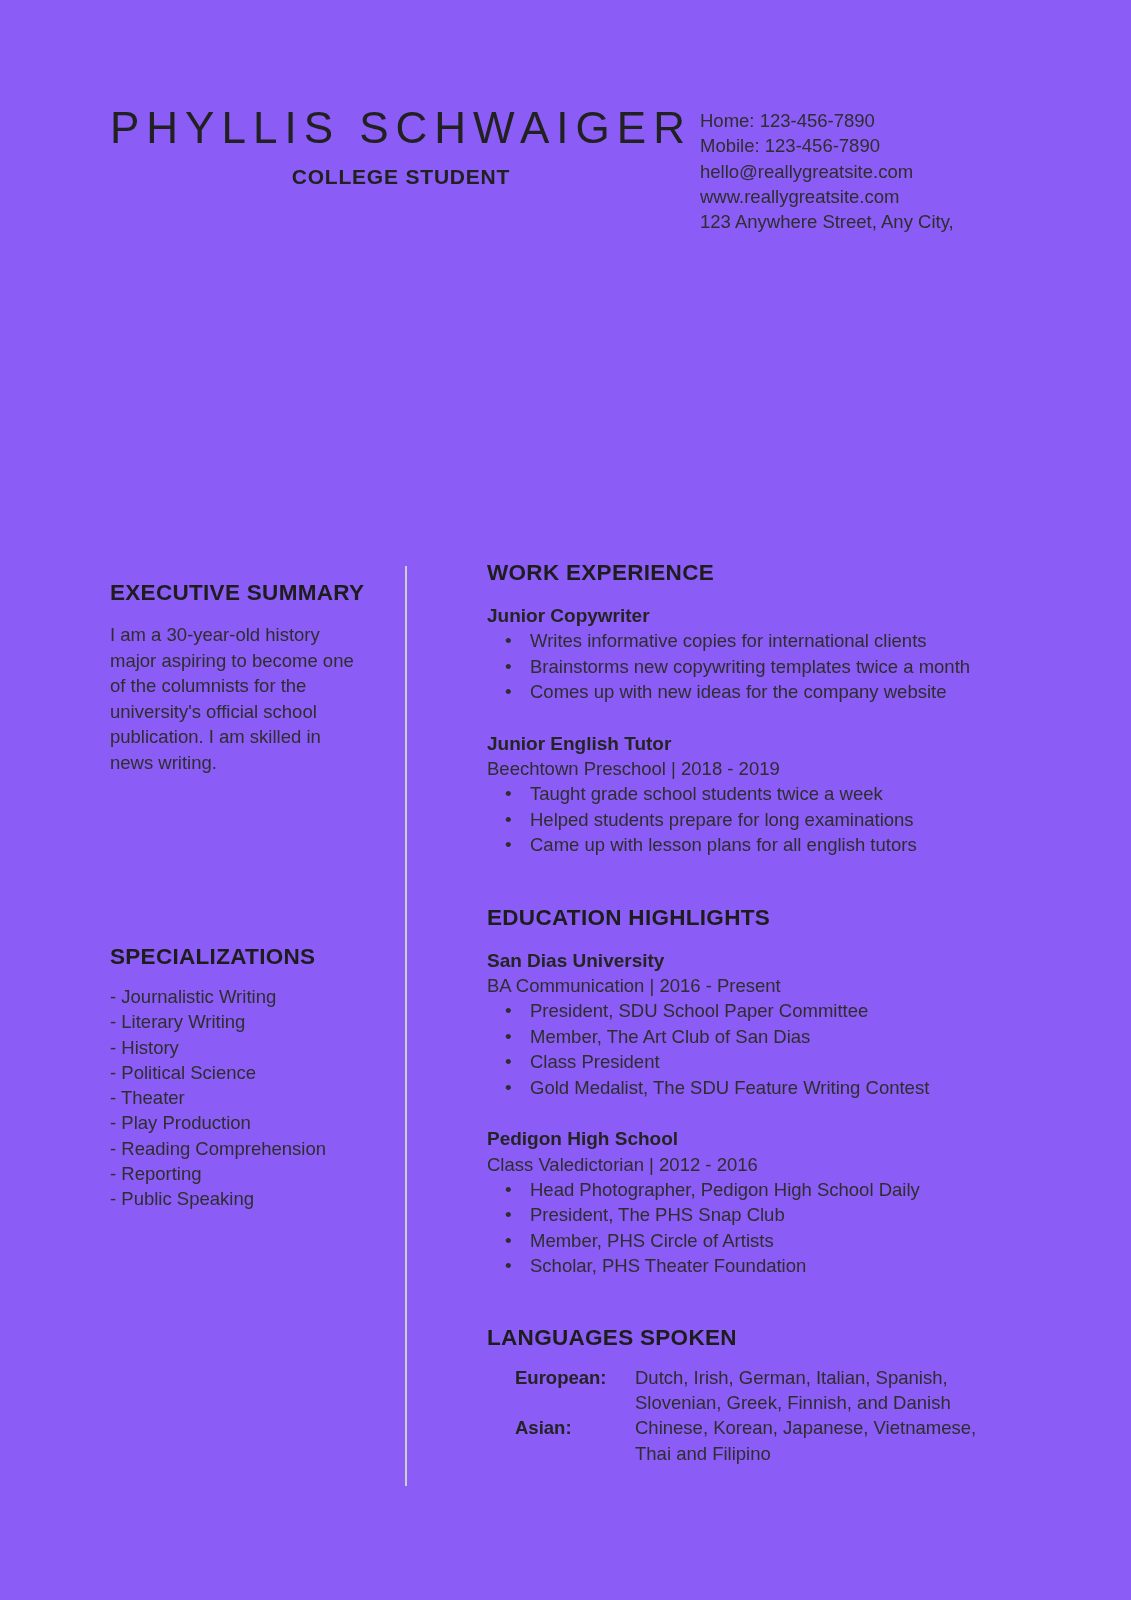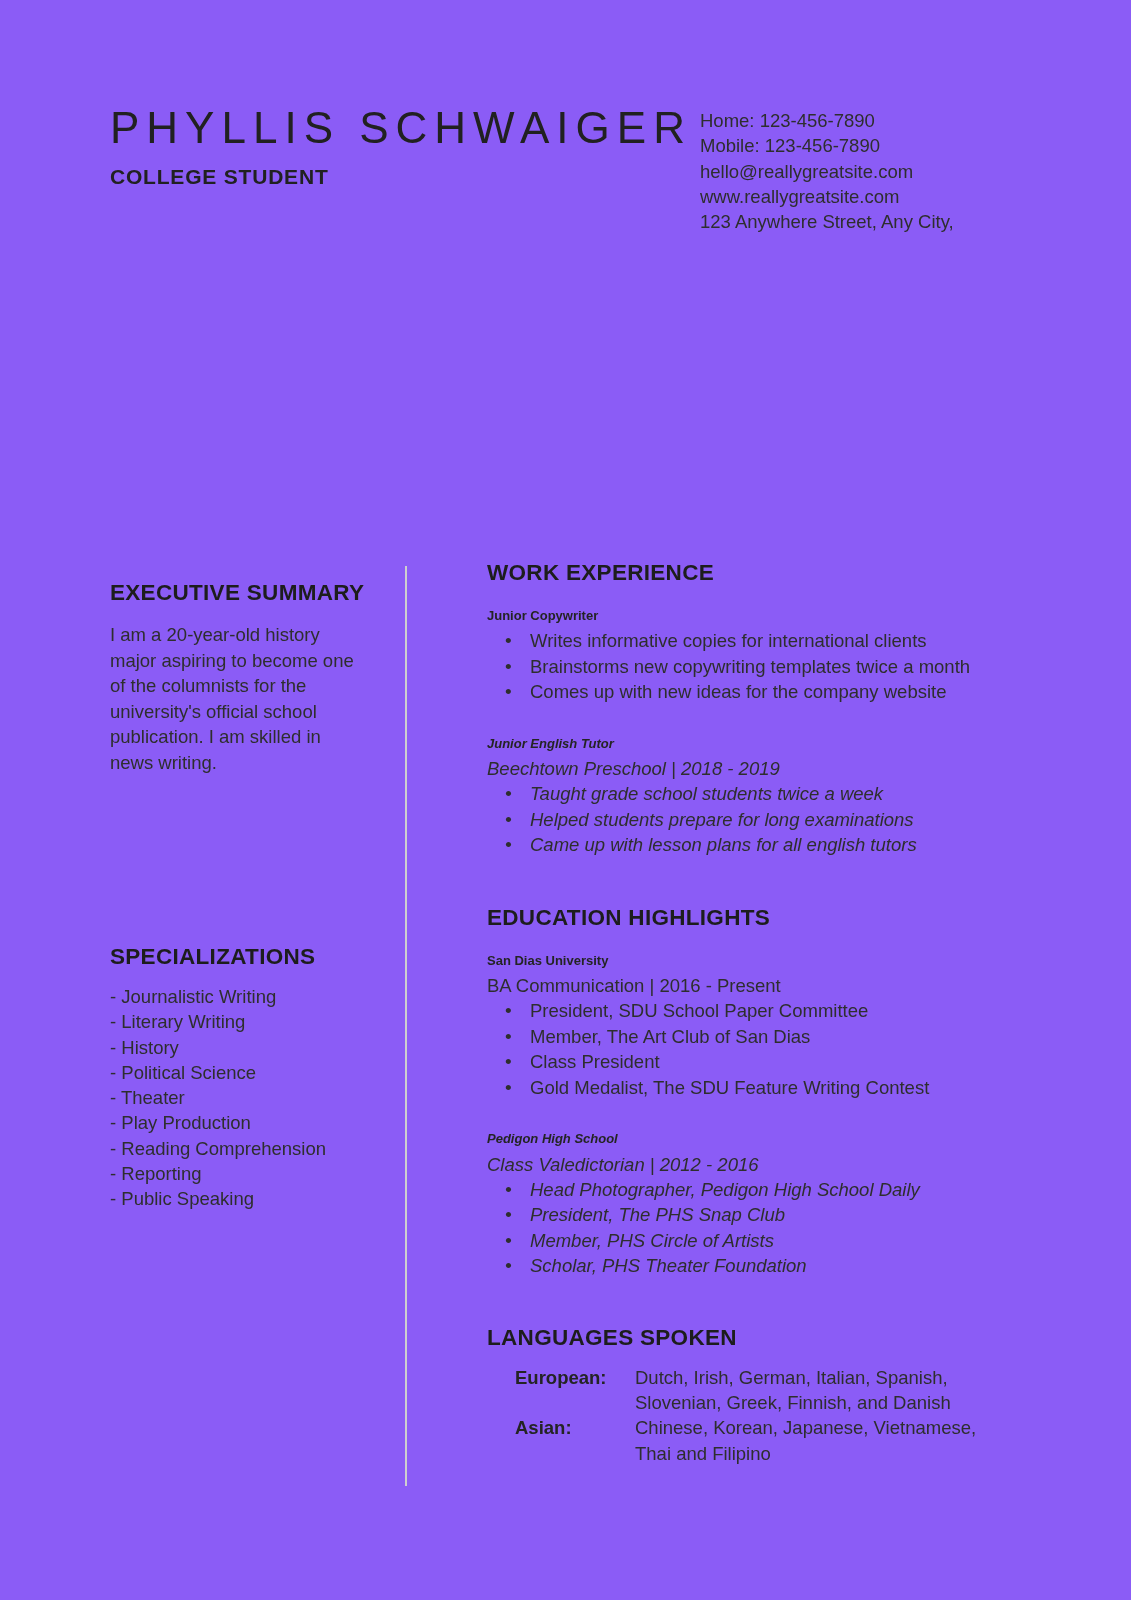--- a/index.html
+++ b/index.html
@@ -25,20 +25,21 @@
     letter-spacing: 7px;
     color: #212121;
     white-space: nowrap;
   }
   .person-title {
     margin-top: 12px;
     font-size: 21px;
     font-weight: 700;
     letter-spacing: 0.8px;
     color: #212121;
+    text-align: center;
   }
   .header-right {
     position: absolute; left: 700px; top: 108px;
     font-size: 18.5px; line-height: 25.3px; color: #2e2e2e;
     width: 300px;
   }
 
   
   .divider {
     position: absolute;
@@ -65,22 +66,22 @@
   }
   .spec-heading { margin-top: 169px; }
   .spec-list { list-style: none; margin-top: 14px; }
   .spec-list li {
     font-size: 18.5px;
     line-height: 25.3px;
   }
   .spec-list li::before { content: "- "; }
 
   .entry { margin-top: 17px; }
-  .entry + .entry { margin-top: 26px; font-style: italic; }
-  .entry-title { font-size: 13px; font-weight: 700; line-height: 25.4px; color: #242424; }
+  .entry + .entry { margin-top: 26px; }
+  .entry-title { font-size: 19px; font-weight: 700; line-height: 25.4px; color: #242424; }
   .entry-sub   { font-size: 18.5px; line-height: 25.4px; }
   .entry-sub.italic { font-style: italic; }
   ul.bullets { list-style: none; }
   ul.bullets li {
     position: relative;
     font-size: 18.5px;
     line-height: 25.4px;
     padding-left: 43px;
   }
   ul.bullets li::before {
@@ -124,21 +125,21 @@
     <div>Mobile: 123-456-7890</div>
     <div>hello@reallygreatsite.com</div>
     <div>www.reallygreatsite.com</div>
     <div>123 Anywhere Street, Any City,</div>
   </div>
 
   <div class="divider"></div>
 
   <div class="left-col">
     <h2 class="section-heading">EXECUTIVE SUMMARY</h2>
-    <p class="summary-text">I am a 20-year-old history major aspiring to become one of the columnists for the university's official school publication. I am skilled in news writing.</p>
+    <p class="summary-text">I am a 30-year-old history major aspiring to become one of the columnists for the university's official school publication. I am skilled in news writing.</p>
 
     <h2 class="section-heading spec-heading">SPECIALIZATIONS</h2>
     <ul class="spec-list">
       <li>Journalistic Writing</li>
       <li>Literary Writing</li>
       <li>History</li>
       <li>Political Science</li>
       <li>Theater</li>
       <li>Play Production</li>
       <li>Reading Comprehension</li>

